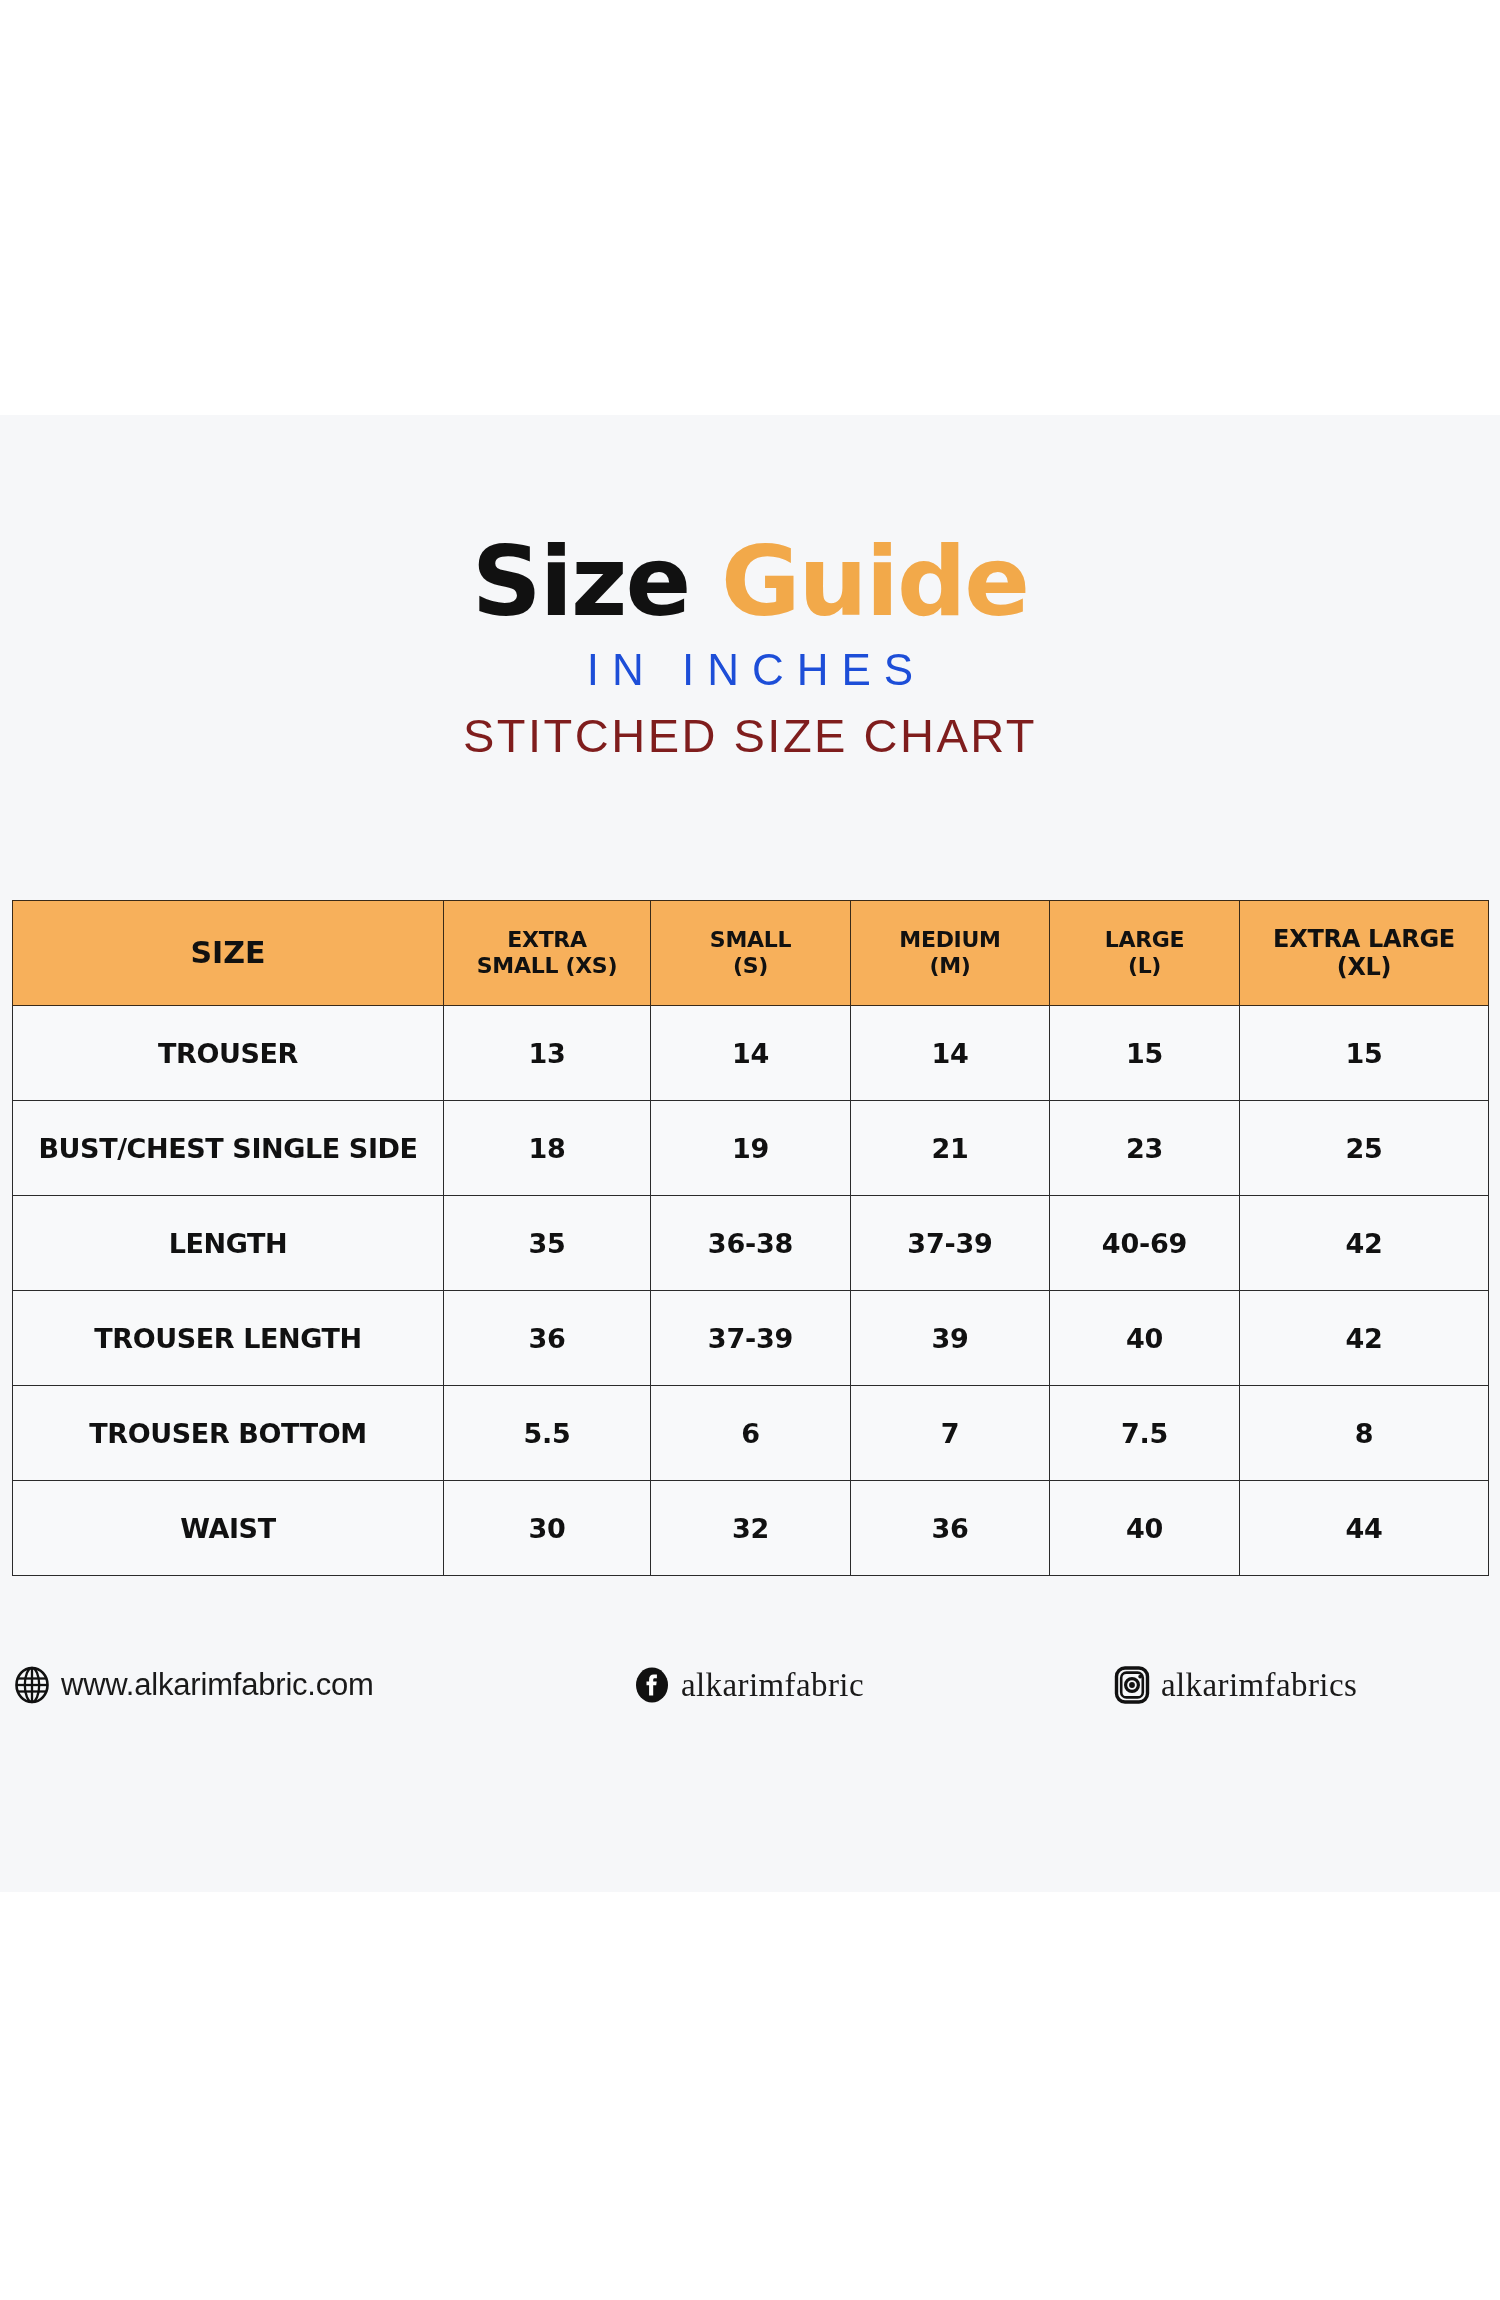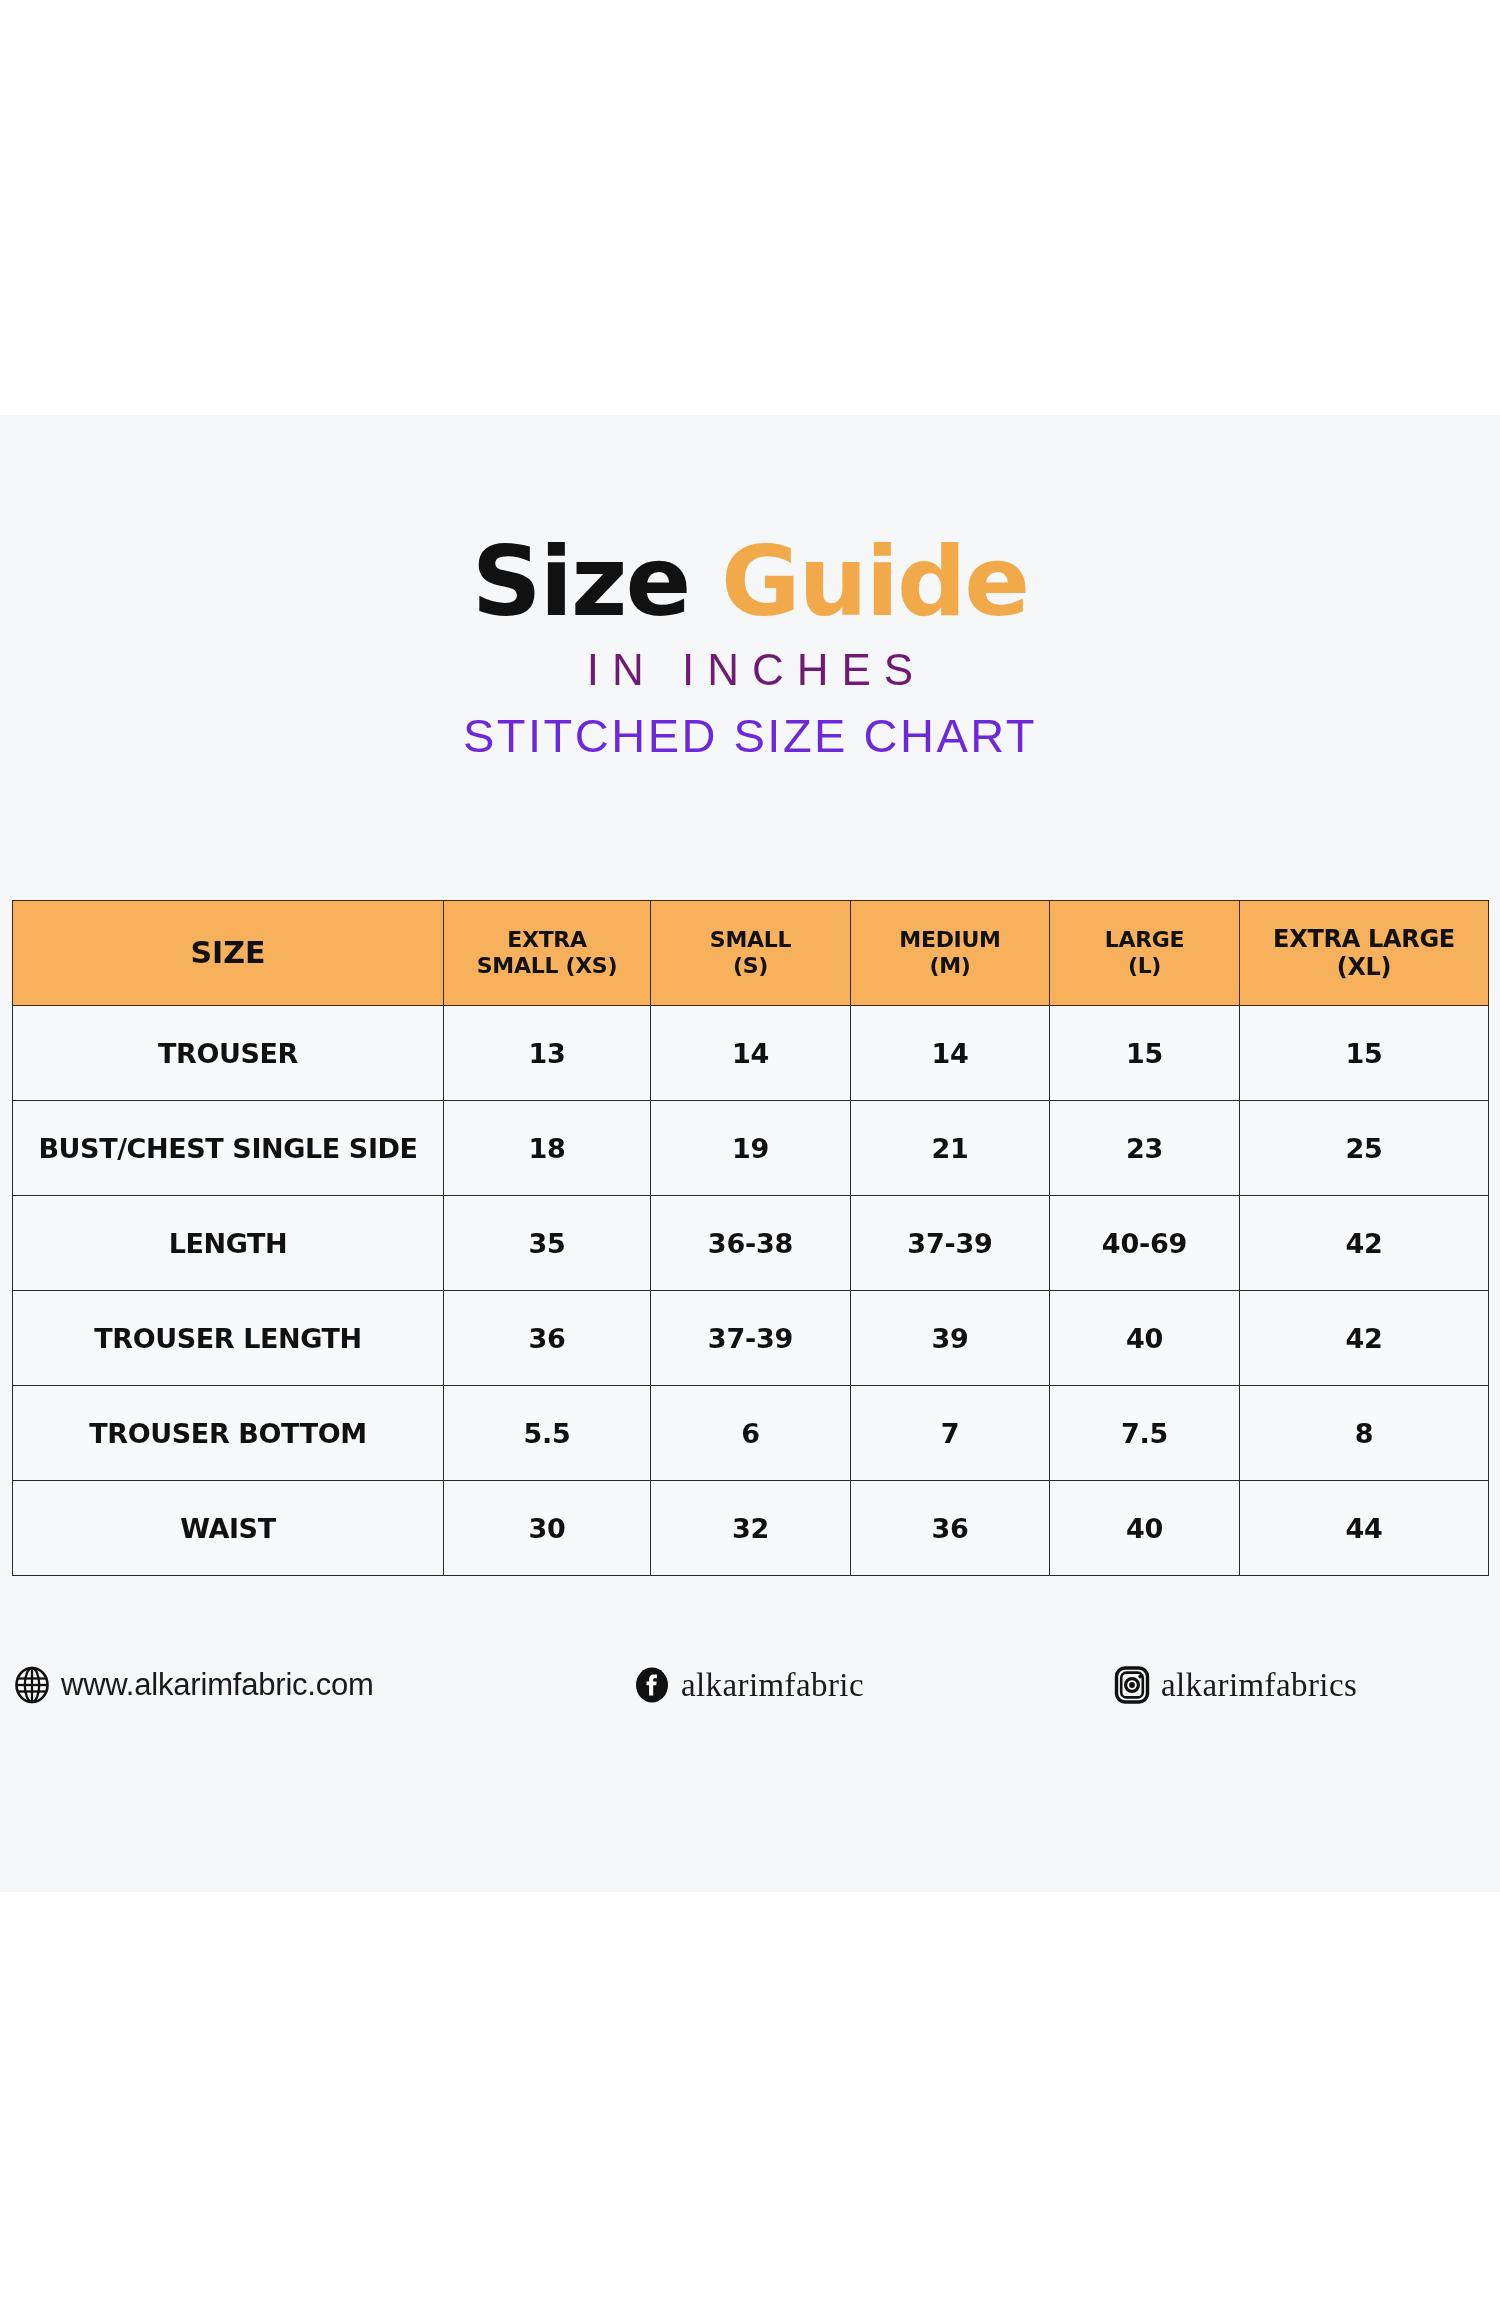--- a/index.html
+++ b/index.html
@@ -54,31 +54,31 @@
     color: #111111;
   }
   .title-word-2 {
     color: #f2a94a;
   }
   .title-sub-1 {
     font-family: "Liberation Sans", sans-serif;
     font-size: 44px;
     font-weight: 400;
     letter-spacing: 13px;
-    color: #701a75;
+    color: #1d4ed8;
     margin-top: 18px;
     line-height: 1.0;
     padding-left: 13px;
   }
   .title-sub-2 {
     font-family: "Liberation Sans", sans-serif;
     font-size: 47px;
     font-weight: 400;
     letter-spacing: 2.5px;
-    color: #6d28d9;
+    color: #7f1d1d;
     margin-top: 20px;
     line-height: 1.0;
   }
 
   
   .size-table-wrap {
     position: absolute;
     left: 12px;
     top: 485px;
     width: 1476px;

